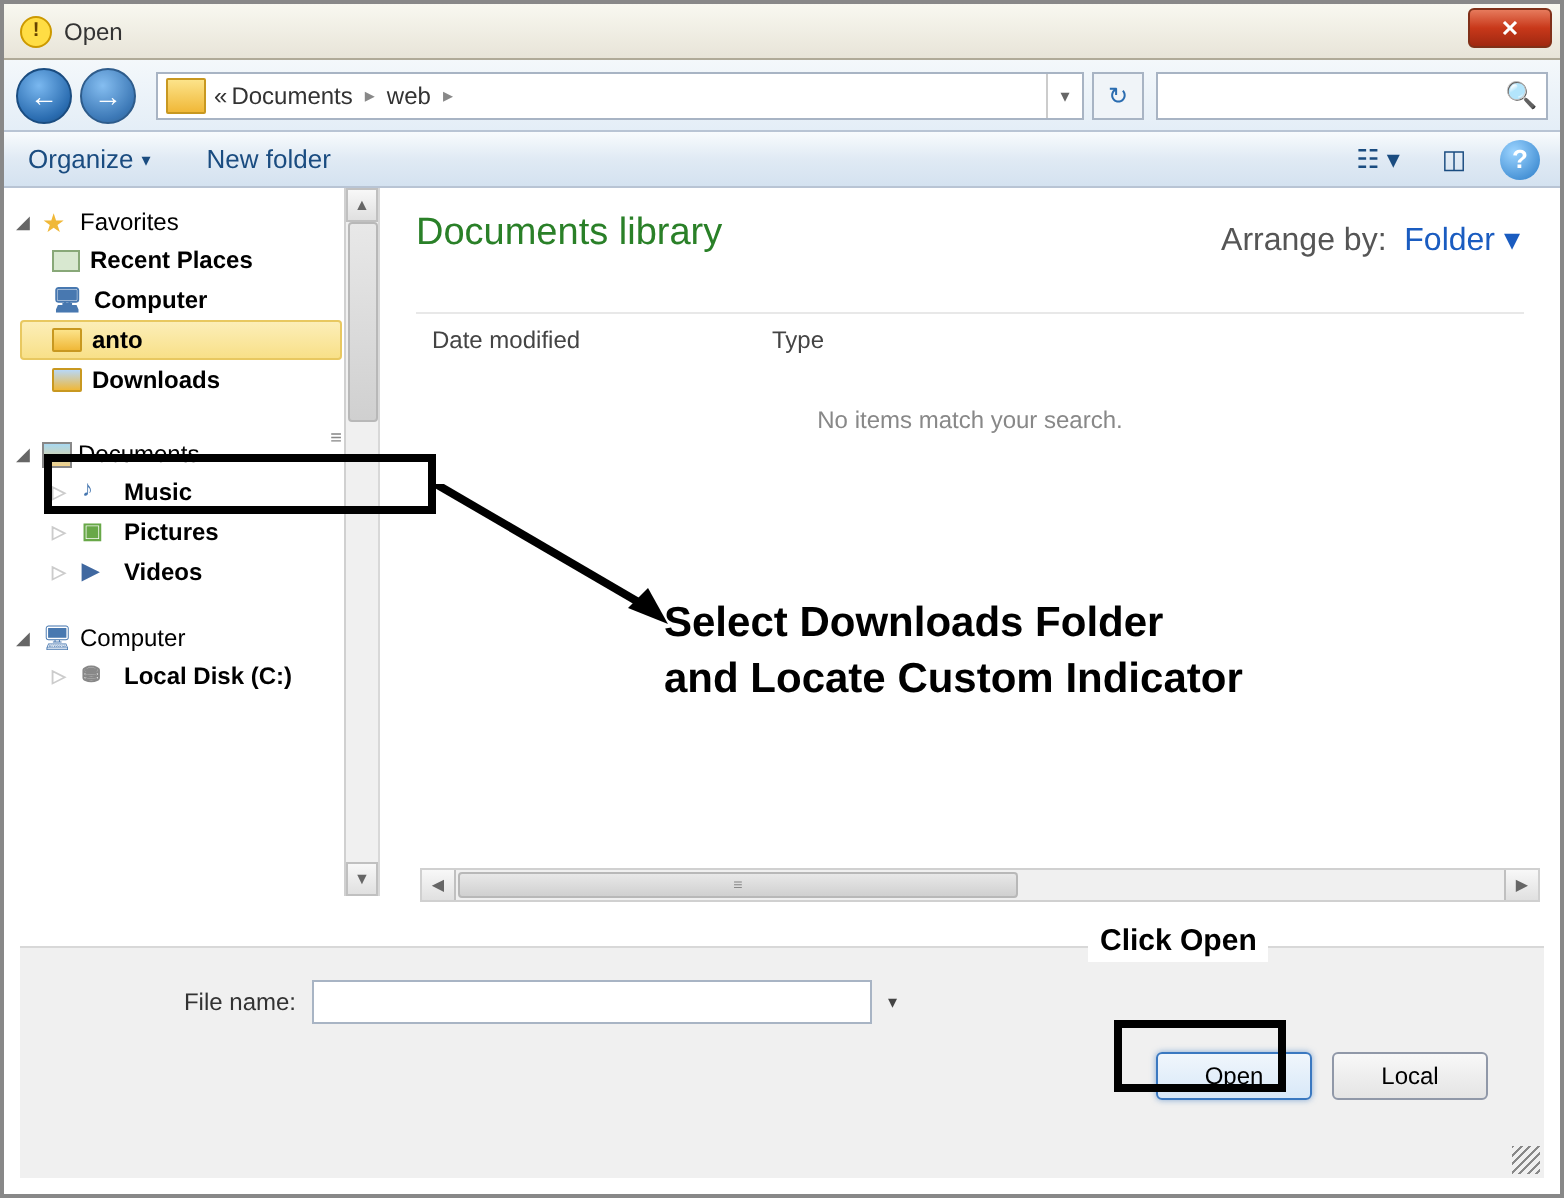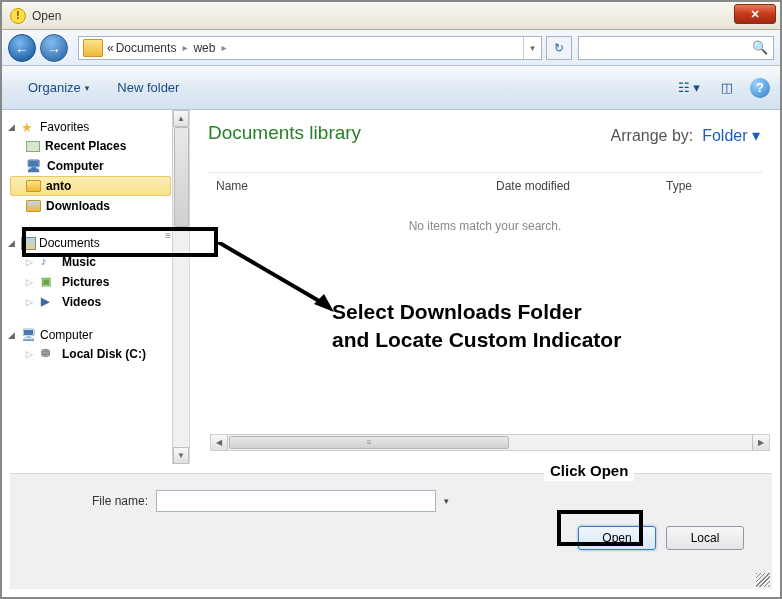--- a/index.html
+++ b/index.html
@@ -15,21 +15,21 @@
 .addr-wrap { flex: 1; display: flex; align-items: center; height: 24px; background: #fff; border: 1px solid #a8b4c4; margin-left: 6px; }
 .addr-icon { width: 20px; height: 18px; background: linear-gradient(to bottom, #fce38a 0%, #f0b838 100%); border: 1px solid #c89820; border-radius: 1px; margin: 0 4px; }
 .addr-text { font-size: 12px; color: #333; flex: 1; display: flex; align-items: center; gap: 2px; }
 .addr-chev { color: #888; font-size: 10px; margin: 0 4px; }
 .addr-drop { width: 18px; border-left: 1px solid #ccc; text-align: center; font-size: 9px; color: #666; height: 100%; line-height: 22px; }
 .refresh-btn { width: 26px; height: 24px; border: 1px solid #a8b4c4; background: #f0f4f8; display: flex; align-items: center; justify-content: center; font-size: 12px; color: #2a6cb0; cursor: pointer; }
 .search-box { width: 196px; height: 24px; border: 1px solid #a8b4c4; background: #fff; display: flex; align-items: center; padding: 0 4px; margin-left: 2px; }
 .search-box input { border: none; outline: none; flex: 1; font-size: 12px; font-style: italic; color: #888; }
 .search-icon { color: #2a6cb0; font-size: 13px; }
 
-.toolbar { height: 44px; background: linear-gradient(to bottom, #f8fbfd 0%, #e0eaf4 50%, #d4e2f0 100%); border-bottom: 1px solid #b8c4d4; display: flex; align-items: center; padding: 0 26px; gap: 28px; font-size: 13px; color: #1a4c80; position: relative; }
+.toolbar { height: 28px; background: linear-gradient(to bottom, #f8fbfd 0%, #e0eaf4 50%, #d4e2f0 100%); border-bottom: 1px solid #b8c4d4; display: flex; align-items: center; padding: 0 12px; gap: 28px; font-size: 13px; color: #1a4c80; position: relative; }
 .toolbar-item { display: flex; align-items: center; gap: 4px; cursor: pointer; }
 .toolbar-right { position: absolute; right: 10px; display: flex; gap: 8px; align-items: center; }
 .view-btn, .panel-btn { width: 30px; height: 22px; border: 1px solid transparent; display: flex; align-items: center; justify-content: center; font-size: 13px; color: #1a4c80; cursor: pointer; }
 .help-btn { width: 20px; height: 20px; border-radius: 50%; background: radial-gradient(circle at 35% 30%, #9cd4ff, #2a7cc8); color: #fff; display: flex; align-items: center; justify-content: center; font-size: 13px; font-weight: bold; cursor: pointer; }
 
 .body-area { display: flex; height: 354px; }
 .sidebar { width: 188px; background: #fff; border-right: 1px solid #d8d8d8; overflow: hidden; font-size: 12px; padding-top: 8px; position: relative; }
 .sb-scroll { position: absolute; right: 0; top: 0; bottom: 0; width: 17px; background: #f0f0f0; border-left: 1px solid #d0d0d0; }
 .sb-scroll-btn { height: 17px; background: linear-gradient(#f8f8f8,#e0e0e0); border: 1px solid #c0c0c0; font-size: 8px; text-align: center; line-height: 15px; color: #666; }
 .sb-scroll-btn.bot { position: absolute; bottom: 0; width: 100%; }
@@ -194,21 +194,20 @@
     </div>
   </div>
 
   <div class="main">
     <div class="lib-title">Documents library</div>
     <div class="arrange">
       <span>Arrange by:</span>
       &nbsp;<a><span>Folder</span> ▾</a>
     </div>
     <div class="list-head">
-      <div class="lh-name">Name</div>
       <div class="lh-date">Date modified</div>
       <div>Type</div>
     </div>
     <div class="empty-msg">No items match your search.</div>
   </div>
 </div>
 
 <div class="hscroll">
   <div class="hscroll-btn">◀</div>
   <div class="hscroll-thumb">≡</div>

